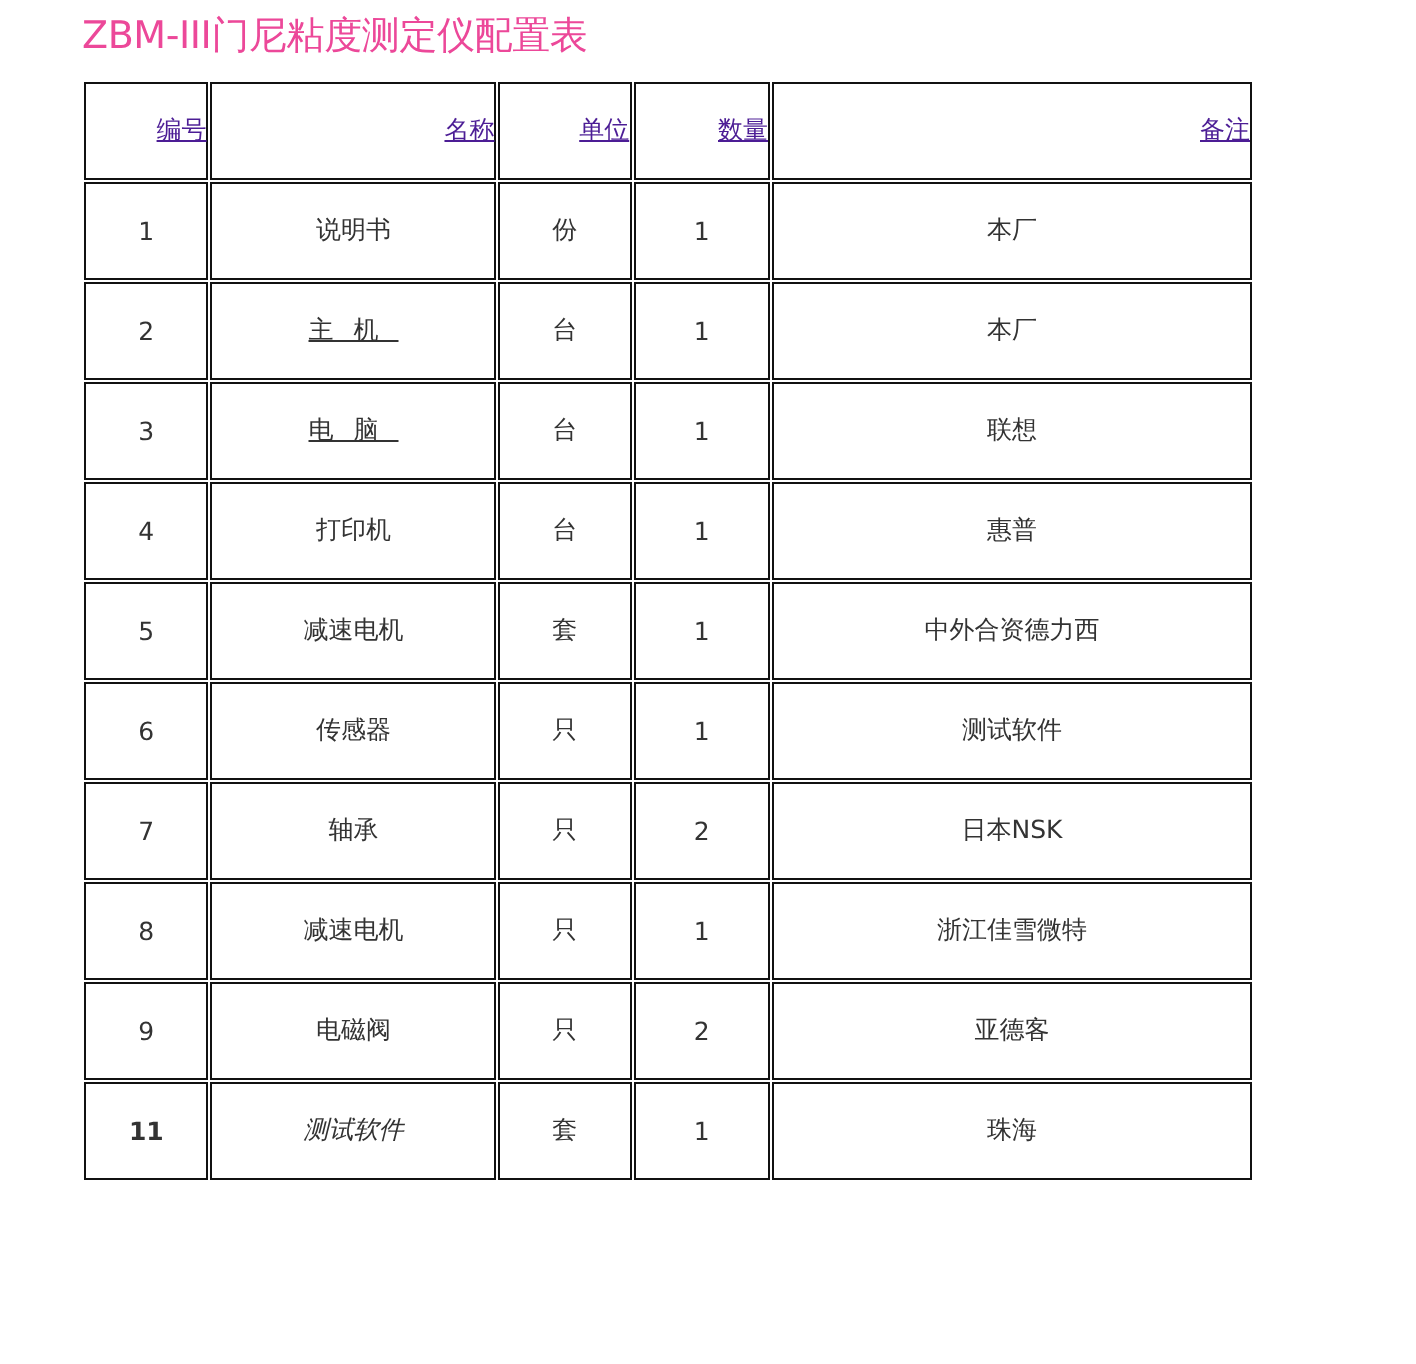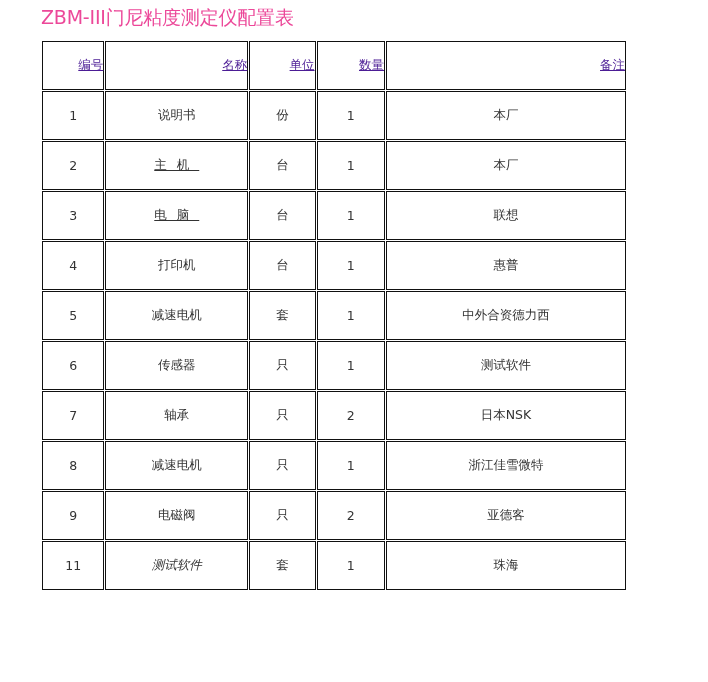--- a/index.html
+++ b/index.html
@@ -53,21 +53,21 @@
       text-align: right;
       vertical-align: middle;
       text-decoration: underline;
     }
     .col-no { width: 61px; }
     .col-name { width: 140px; }
     .col-unit { width: 65px; }
     .col-qty { width: 67px; }
     .col-remark { width: 235px; }
 
-    td.left-no { text-align: left; padding-left: 20px; }
+    td.left-no { text-align: left; padding-left: 20px; font-weight: bold; }
     td.left-name { text-align: left; padding-left: 20px; font-style: italic; }
     td.left-unit { text-align: left; padding-left: 10px; }
     td.left-qty { text-align: left; padding-left: 18px; }
     td.spaced-name { letter-spacing: 10px; padding-left: 10px; text-decoration: underline; }
     td.no-nudge-left { padding-right: 16px; }
     td.no-nudge-right { padding-left: 4px; }
   </style>
 </head>
 <body>
 

